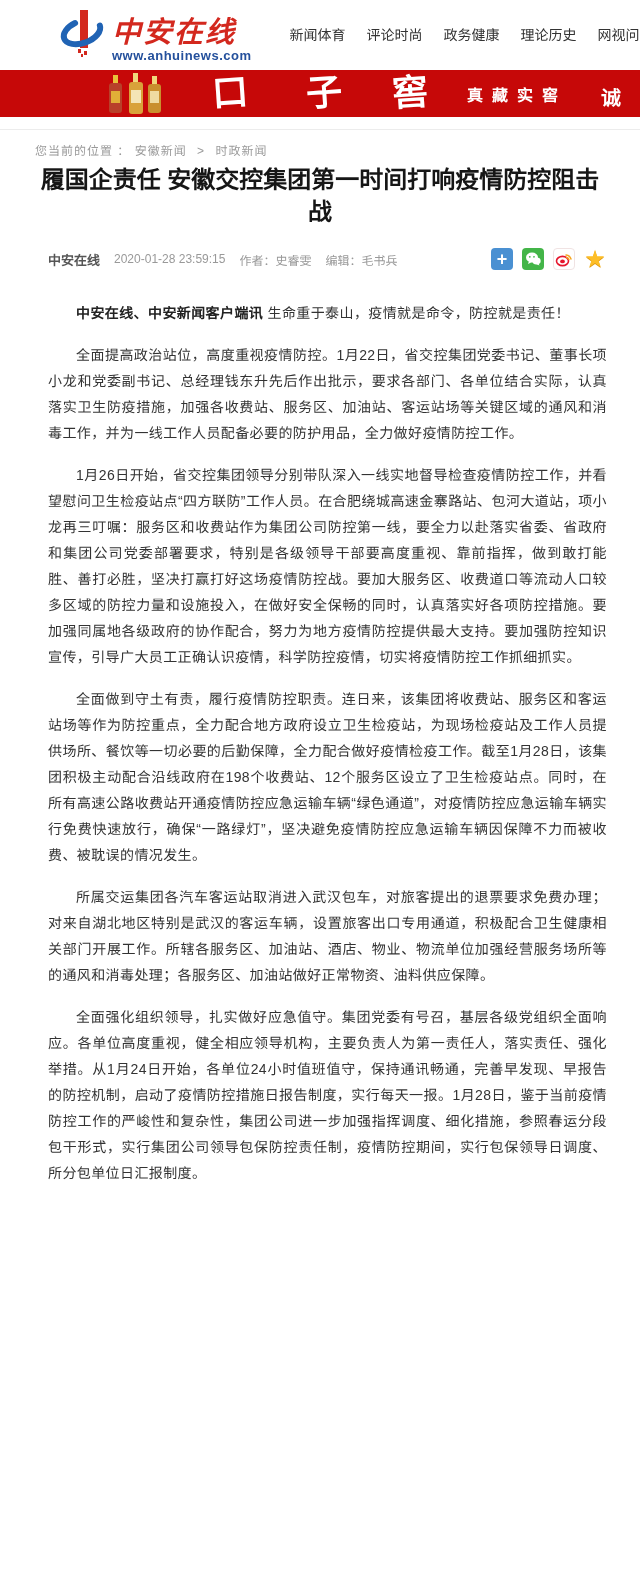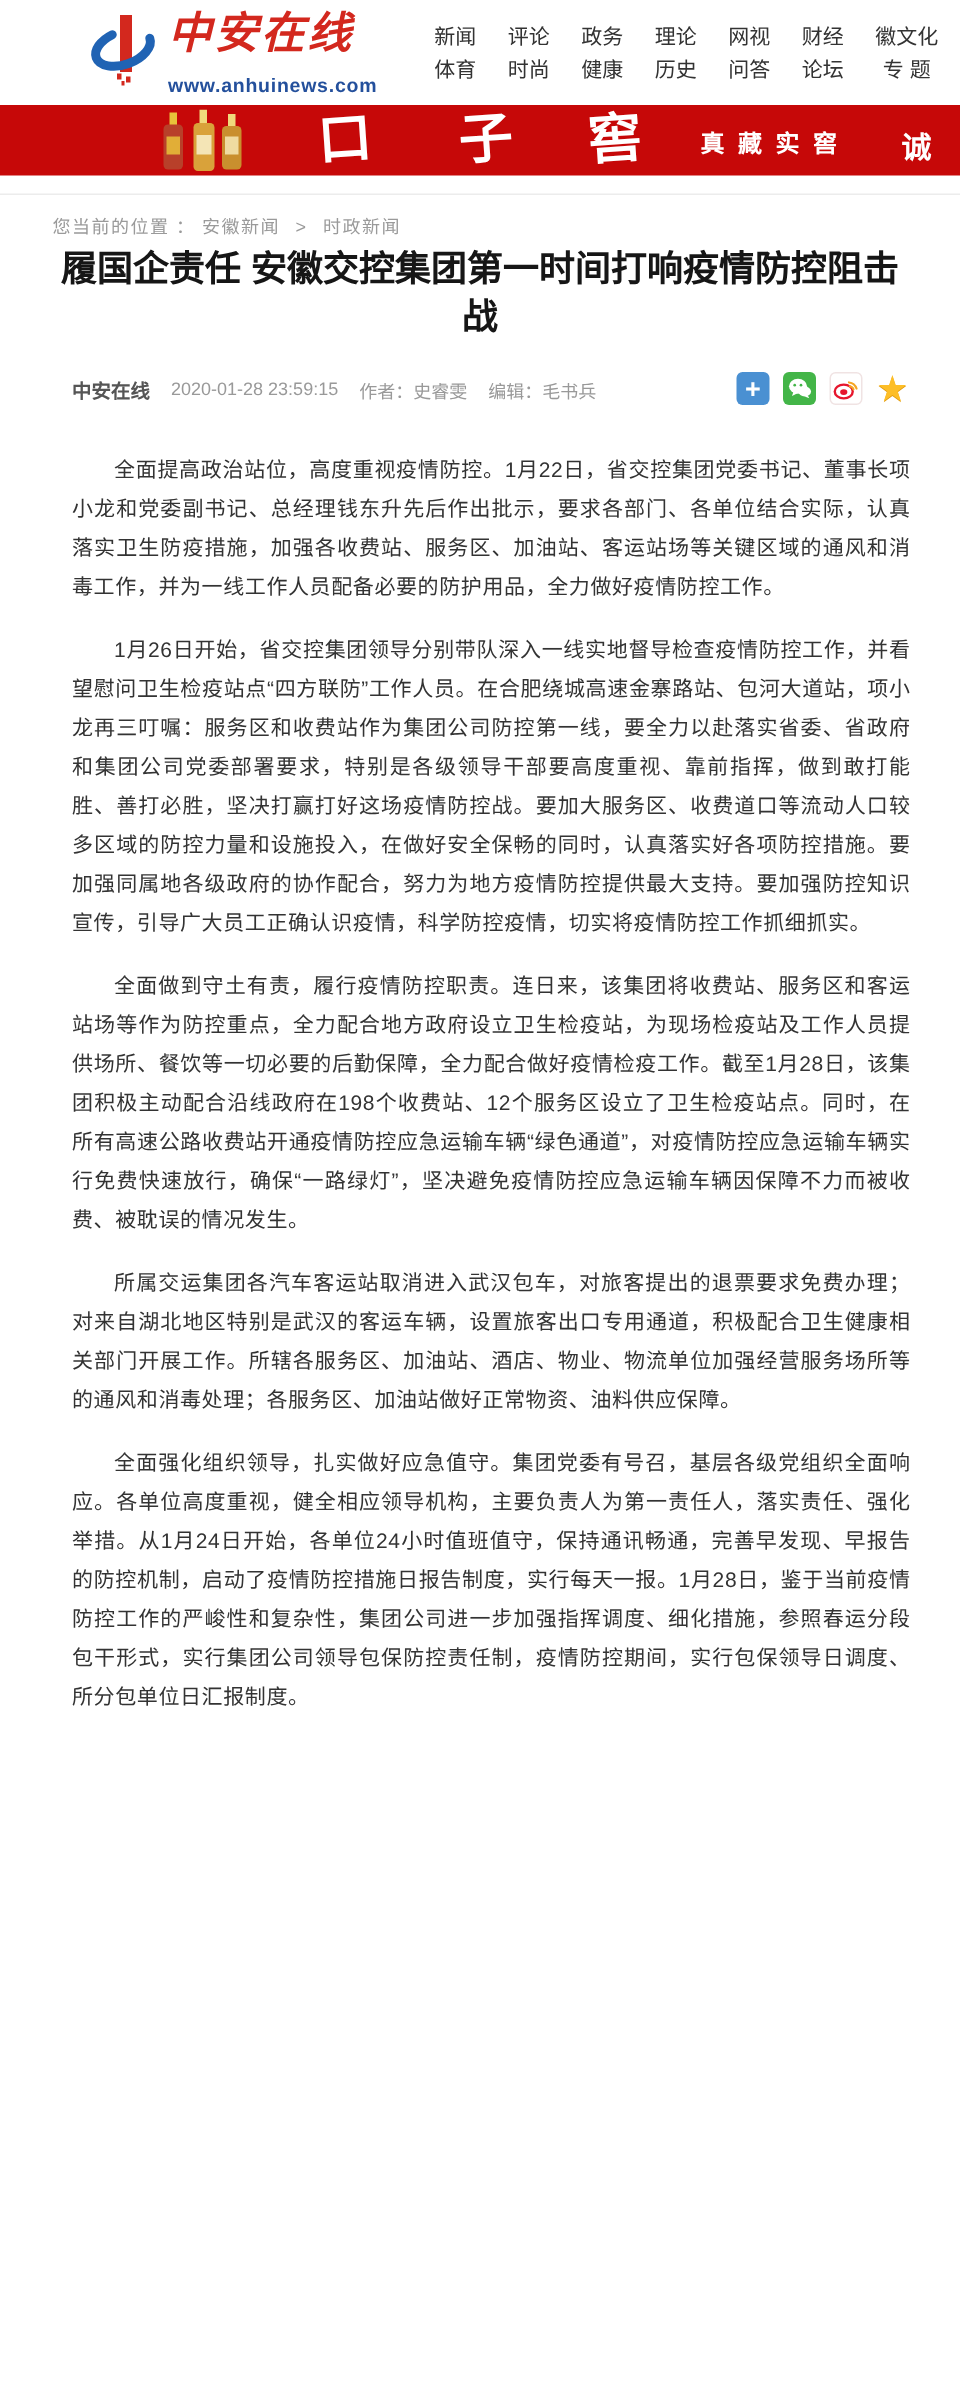--- a/index.html
+++ b/index.html
@@ -13,23 +13,23 @@
   .site-header {
     height:70px; display:flex; align-items:center;
     padding:0 18px 0 58px; background:#fff;
   }
   .logo { display:flex; align-items:flex-end; gap:6px; cursor:pointer; }
   .logo-text-wrap { display:flex; flex-direction:column; line-height:1; }
   .logo-cn {
     font-size:29px; font-weight:bold; color:#d3281e;
     font-style:italic; letter-spacing:2px; font-family:"Liberation Serif","DejaVu Serif",serif;
   }
-  .logo-url { font-size:13px; font-weight:bold; color:#24509c; letter-spacing:.5px; margin-top:12px; }
+  .logo-url { font-size:13px; font-weight:bold; color:#24509c; letter-spacing:.5px; margin-top:2px; }
   .top-nav { display:flex; gap:21px; margin-left:38px; }
-  .nav-col { display:flex; flex-direction:column; text-align:center; }
+  .nav-col { display:flex; flex-direction:row; text-align:left; }
   .nav-link { font-size:14px; color:#333; line-height:22px; cursor:pointer; white-space:nowrap; }
   
   .ad-banner {
     position:relative; height:47px; background:#c60808; overflow:hidden; cursor:pointer;
   }
   .bottles { position:absolute; left:105px; top:3px; }
   .brand-char {
     position:absolute; top:1px; color:#fff; font-weight:bold; font-size:36px; line-height:44px;
     font-family:"Liberation Serif","DejaVu Serif",serif; transform:rotate(-4deg);
   }
@@ -185,19 +185,20 @@
         <ellipse cx="7.5" cy="11.4" rx="2.4" ry="1.9" fill="#e6162d"></ellipse>
         <path d="M11 5 A6 6 0 0 1 16 9" fill="none" stroke="#f5a623" stroke-width="1.5" stroke-linecap="round"></path>
         <path d="M11.5 7.5 A3.2 3.2 0 0 1 14 9.6" fill="none" stroke="#f5a623" stroke-width="1.4" stroke-linecap="round"></path>
       </svg>
     </span>
     <span class="share-ic ic-qzone">★</span>
   </div>
 </div>
 
 <article class="article-body">
+  <p><strong>中安在线、中安新闻客户端讯</strong><span> 生命重于泰山，疫情就是命令，防控就是责任！</span></p>
   <p>全面提高政治站位，高度重视疫情防控。1月22日，省交控集团党委书记、董事长项小龙和党委副书记、总经理钱东升先后作出批示，要求各部门、各单位结合实际，认真落实卫生防疫措施，加强各收费站、服务区、加油站、客运站场等关键区域的通风和消毒工作，并为一线工作人员配备必要的防护用品，全力做好疫情防控工作。</p>
   <p>1月26日开始，省交控集团领导分别带队深入一线实地督导检查疫情防控工作，并看望慰问卫生检疫站点“四方联防”工作人员。在合肥绕城高速金寨路站、包河大道站，项小龙再三叮嘱：服务区和收费站作为集团公司防控第一线，要全力以赴落实省委、省政府和集团公司党委部署要求，特别是各级领导干部要高度重视、靠前指挥，做到敢打能胜、善打必胜，坚决打赢打好这场疫情防控战。要加大服务区、收费道口等流动人口较多区域的防控力量和设施投入，在做好安全保畅的同时，认真落实好各项防控措施。要加强同属地各级政府的协作配合，努力为地方疫情防控提供最大支持。要加强防控知识宣传，引导广大员工正确认识疫情，科学防控疫情，切实将疫情防控工作抓细抓实。</p>
   <p>全面做到守土有责，履行疫情防控职责。连日来，该集团将收费站、服务区和客运站场等作为防控重点，全力配合地方政府设立卫生检疫站，为现场检疫站及工作人员提供场所、餐饮等一切必要的后勤保障，全力配合做好疫情检疫工作。截至1月28日，该集团积极主动配合沿线政府在198个收费站、12个服务区设立了卫生检疫站点。同时，在所有高速公路收费站开通疫情防控应急运输车辆“绿色通道”，对疫情防控应急运输车辆实行免费快速放行，确保“一路绿灯”，坚决避免疫情防控应急运输车辆因保障不力而被收费、被耽误的情况发生。</p>
   <p>所属交运集团各汽车客运站取消进入武汉包车，对旅客提出的退票要求免费办理；对来自湖北地区特别是武汉的客运车辆，设置旅客出口专用通道，积极配合卫生健康相关部门开展工作。所辖各服务区、加油站、酒店、物业、物流单位加强经营服务场所等的通风和消毒处理；各服务区、加油站做好正常物资、油料供应保障。</p>
   <p>全面强化组织领导，扎实做好应急值守。集团党委有号召，基层各级党组织全面响应。各单位高度重视，健全相应领导机构，主要负责人为第一责任人，落实责任、强化举措。从1月24日开始，各单位24小时值班值守，保持通讯畅通，完善早发现、早报告的防控机制，启动了疫情防控措施日报告制度，实行每天一报。1月28日，鉴于当前疫情防控工作的严峻性和复杂性，集团公司进一步加强指挥调度、细化措施，参照春运分段包干形式，实行集团公司领导包保防控责任制，疫情防控期间，实行包保领导日调度、所分包单位日汇报制度。</p>
 
 </article>
 
 </body></html>

